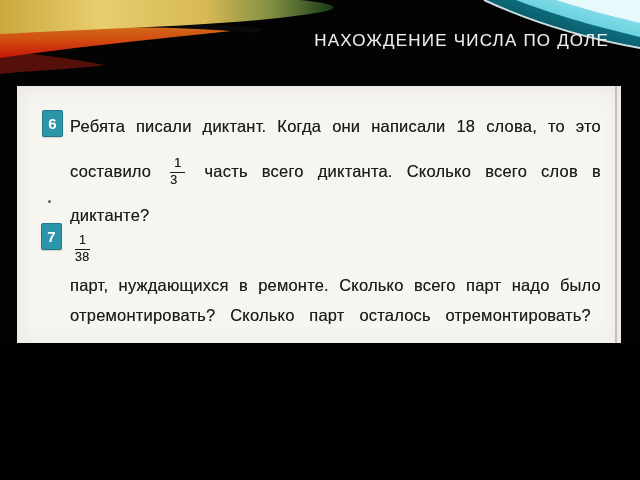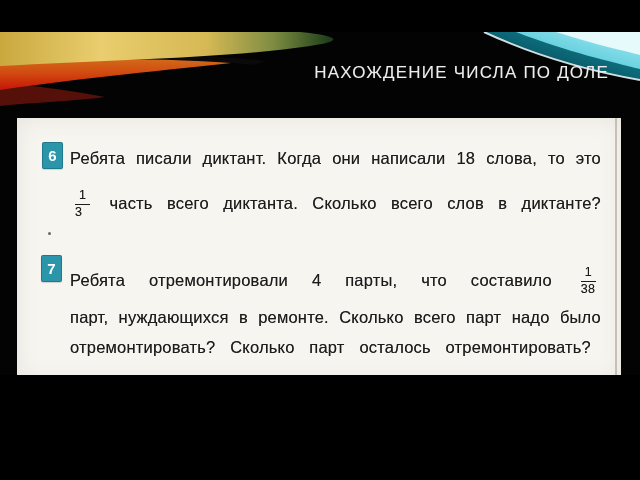--- a/index.html
+++ b/index.html
@@ -2,21 +2,20 @@
 <html><head>
 <meta charset="utf-8">
 <style>
   html, body { margin: 0; padding: 0; background: #000; }
   .slide {
     position: relative;
     width: 640px; height: 343px;
     background: #030303;
     overflow: hidden;
     font-family: "Liberation Sans", "DejaVu Sans", sans-serif;
-    margin-top: 32px;
   }
 
   
   .swoosh-left { position: absolute; top: 0; left: 0; }
   .swoosh-right { position: absolute; top: 0; right: 0; }
 
   
   .slide-title {
     position: absolute;
     top: 31px; right: 31px;
@@ -150,33 +149,33 @@
 
   <div class="scan-panel">
 
     <div class="page-edge-line"></div>
 
     <div class="problem-badge badge-6">6</div>
 
     <div class="scan-line p6-l1">Ребята писали диктант. Когда они написали 18 слова, то это</div>
 
     <div class="scan-line p6-l2">
+      <span>составило</span>
       <span class="frac">
         <span class="num">1</span>
         <span class="den">3</span>
       </span>
       <span>часть всего диктанта. Сколько всего слов в диктанте?</span>
     </div>
 
     <div class="scan-dot"></div>
 
     <div class="problem-badge badge-7">7</div>
 
     <div class="scan-line p7-l1">
-      <span>Ребята отремонтировали 4 парты, что составило</span>
       <span class="frac">
         <span class="num">1</span>
         <span class="den">38</span>
       </span>
     </div>
 
     <div class="scan-line p7-l3">отремонтировать? Сколько парт осталось отремонтировать?</div>
 
     <div class="scan-line p7-l2">парт, нуждающихся в ремонте. Сколько всего парт надо было</div>
 

